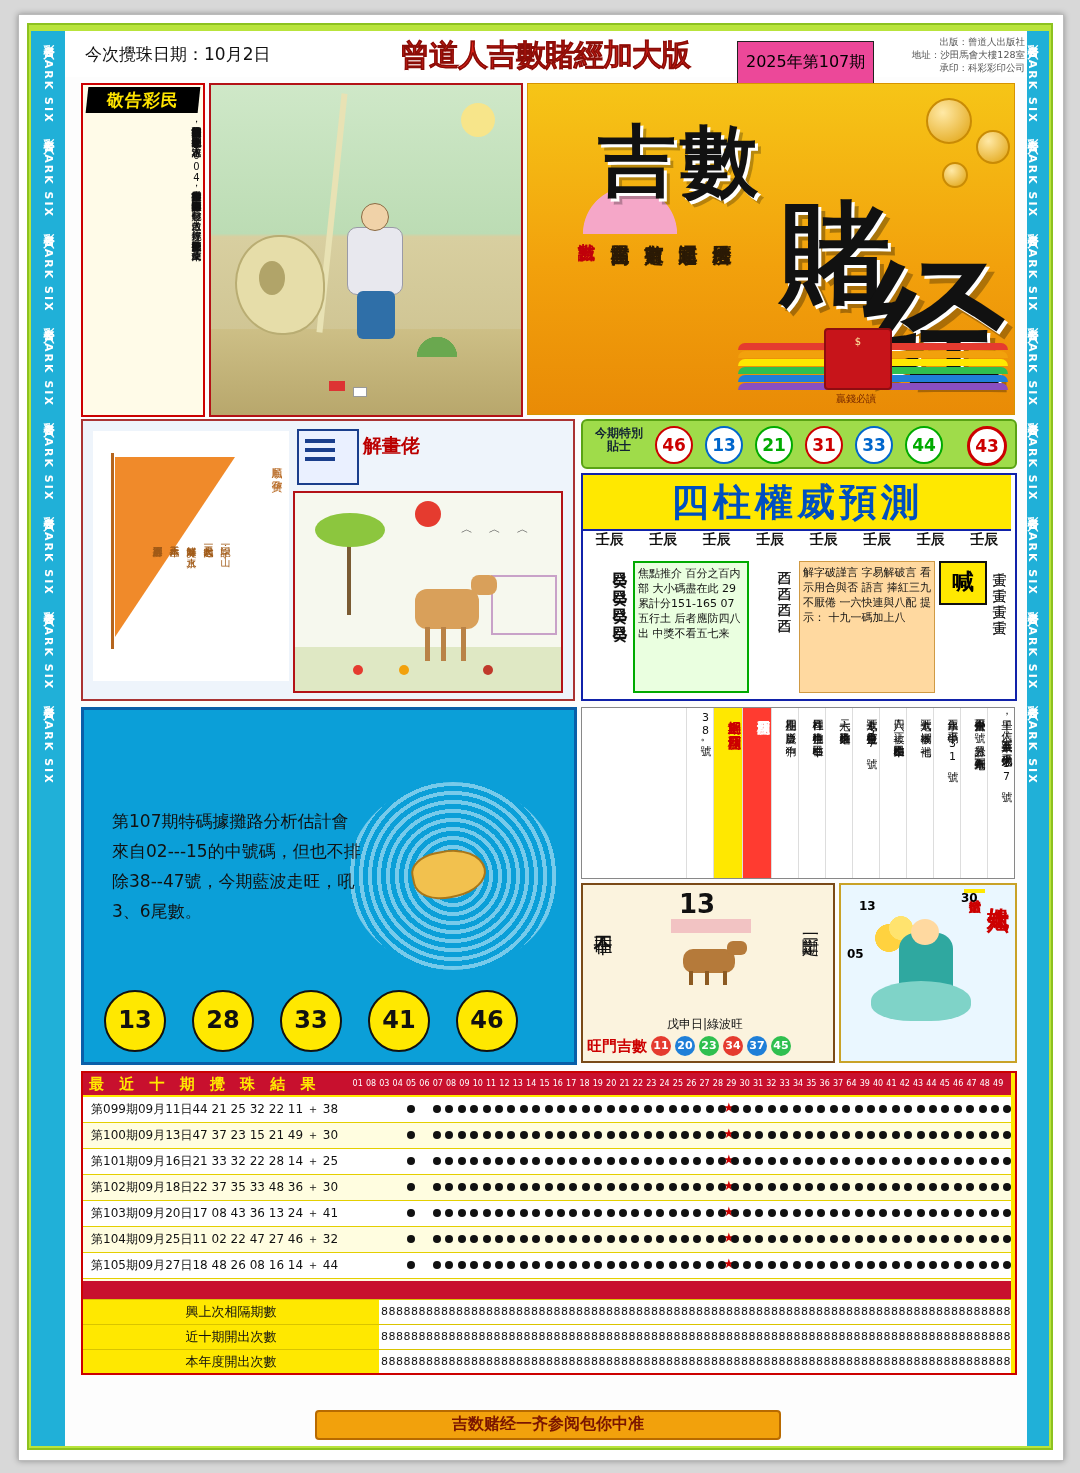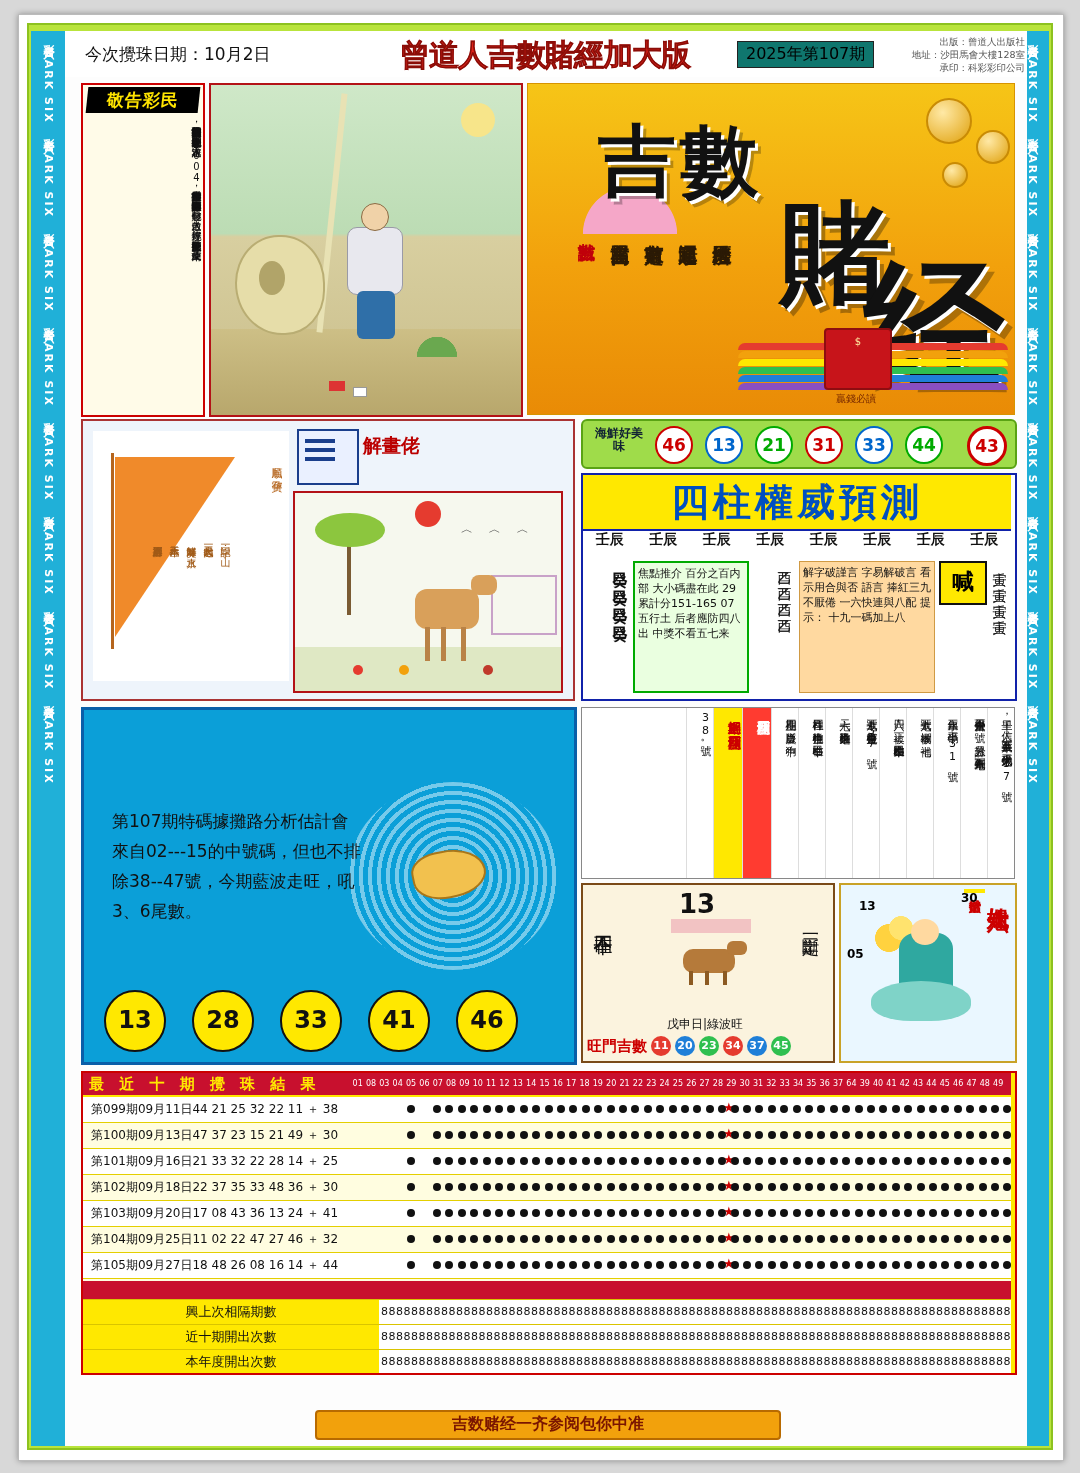--- a/index.html
+++ b/index.html
@@ -56,21 +56,21 @@
     font-family:"DejaVu Sans","Liberation Sans",sans-serif;
   }
   .hdr-title{
     position:absolute;left:300px;top:4px;width:360px;text-align:center;
     font-size:30px;font-weight:bold;color:#e2231a;
     -webkit-text-stroke:0.6px #8a0d08;
     letter-spacing:-1px;
   }
   .hdr-issue{
     position:absolute;left:672px;top:10px;
-    border:1px solid #222;padding:2px 8px;font-size:16px;background:#0f766e;
+    border:1px solid #222;padding:10px 8px;font-size:16px;background:#ec4899;
   }
   .hdr-pub{
     position:absolute;left:830px;top:4px;width:130px;font-size:9.5px;color:#555;
     line-height:13px;text-align:right;
   }
 
   
   .topband{position:absolute;left:0;top:46px;width:962px;height:340px;}
   .notice{
     position:absolute;left:16px;top:6px;width:120px;height:330px;
@@ -517,21 +517,21 @@
             <div class="deer-leg" style="left:166px"></div>
             <div class="deer-flower" style="left:58px;background:#e53b2f"></div>
             <div class="deer-flower" style="left:104px;background:#f2a10c"></div>
             <div class="deer-flower" style="left:188px;background:#c0392b"></div>
           </div>
         </div>
 
         <div class="mid-right">
 
           <div class="drawband">
-            <div class="drawband-lbl">海鮮好美味</div>
+            <div class="drawband-lbl">今期特別貼士</div>
             <div class="ball r" style="left:72px">46</div>
             <div class="ball b" style="left:122px">13</div>
             <div class="ball g" style="left:172px">21</div>
             <div class="ball r" style="left:222px">31</div>
             <div class="ball b" style="left:272px">33</div>
             <div class="ball g" style="left:322px">44</div>
             <div class="ball r special" style="left:384px">43</div>
           </div>
 
           <div class="sizhu">

